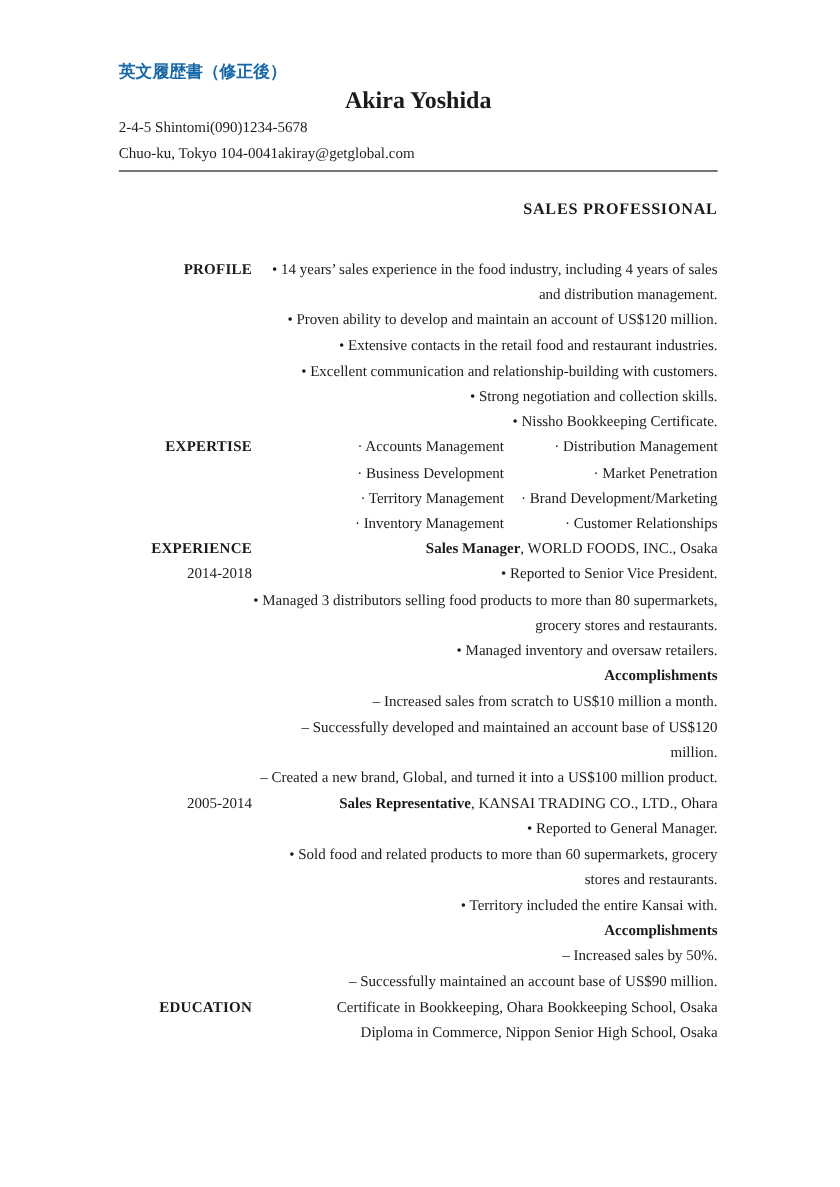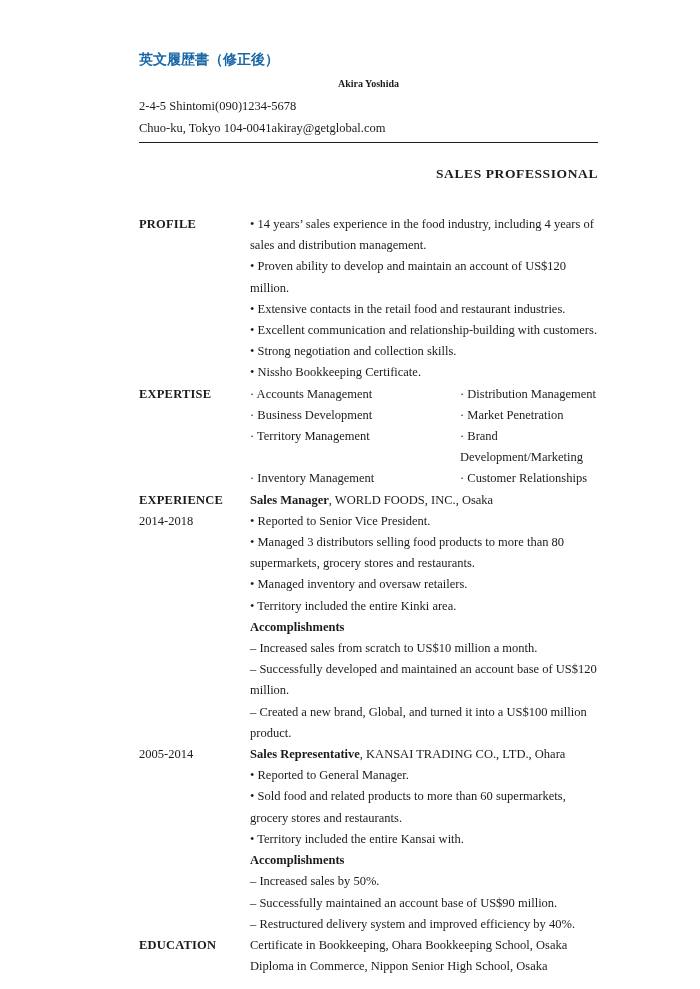--- a/index.html
+++ b/index.html
@@ -5,55 +5,55 @@
   * { box-sizing: border-box; }
   html, body { margin: 0; padding: 0; }
   body {
     width: 700px; height: 989px;
     background: #ffffff;
     font-family: "Liberation Serif", serif;
     font-size: 12.5px;
     color: #1b1b1b;
   }
   .page { position: relative; width: 700px; height: 989px; overflow: hidden; }
-  .margins { padding-left: 99px; padding-right: 102px; margin-left: 40px; }
+  .margins { padding-left: 99px; padding-right: 102px; }
 
   .doc-label {
     padding-top: 49px;
     font-family: "Liberation Sans", sans-serif;
     font-size: 14px;
     font-weight: bold;
     color: var(--accent, #1968a8);
     line-height: 20px;
   }
   .header-block { border-bottom: 1.5px solid #1b1b1b; padding-bottom: 3px; }
   .name {
     text-align: center;
     font-weight: bold;
-    font-size: 10px;
+    font-size: 20px;
     margin-top: 4px;
     line-height: 22px;
   }
   .contact-row {
     display: flex;
     justify-content: flex-start;
     line-height: 22px;
     font-family: Liberation Serif, serif;
   }
 
   .title-block { margin-top: 20px; text-align: right; }
   .resume-title {
     font-weight: bold;
     font-size: 13.5px;
     letter-spacing: 0.6px;
     line-height: 21px;
   }
   .resume-subtitle { font-style: italic; line-height: 22px; }
 
-  .sections { margin-top: 30px; }
+  .sections { margin-top: 30px; text-align: right; }
   .section { display: flex; }
   .label-col { width: 111px; flex: none; }
   .content-col { flex: 1; min-width: 0; }
   .label-line { line-height: 21.2px; }
   .label-line.bold { font-weight: bold; letter-spacing: 0.2px; }
   .row { line-height: 21.2px; }
   .row.twocol { display: grid; grid-template-columns: 210px 1fr; }
   .row.subhead { font-weight: bold; }
   .bold { font-weight: bold; }
 </style>
@@ -121,40 +121,38 @@
         <div class="section">
           <div class="label-col">
             <div class="label-line bold">EXPERIENCE</div>
             <div class="label-line">2014-2018</div>
           </div>
           <div class="content-col">
             <div class="row"><span class="bold">Sales Manager</span><span>, WORLD FOODS, INC., Osaka</span></div>
             <div class="row">• Reported to Senior Vice President.</div>
             <div class="row">• Managed 3 distributors selling food products to more than 80 supermarkets, grocery stores and restaurants.</div>
             <div class="row">• Managed inventory and oversaw retailers.</div>
-            <div class="row">• Territory included the entire Kinki area.</div>
             <div class="row subhead">Accomplishments</div>
             <div class="row">–  Increased sales from scratch to US$10 million a month.</div>
             <div class="row">–  Successfully developed and maintained an account base of US$120 million.</div>
             <div class="row">–  Created a new brand, Global, and turned it into a US$100 million product.</div>
           </div>
         </div>
         <div class="section">
           <div class="label-col">
             <div class="label-line">2005-2014</div>
           </div>
           <div class="content-col">
             <div class="row"><span class="bold">Sales Representative</span><span>, KANSAI TRADING CO., LTD., Ohara</span></div>
             <div class="row">• Reported to General Manager.</div>
             <div class="row">• Sold food and related products to more than 60 supermarkets, grocery stores and restaurants.</div>
             <div class="row">• Territory included the entire Kansai with.</div>
             <div class="row subhead">Accomplishments</div>
             <div class="row">–  Increased sales by 50%.</div>
             <div class="row">–  Successfully maintained an account base of US$90 million.</div>
-            <div class="row">–  Restructured delivery system and improved efficiency by 40%.</div>
           </div>
         </div>
         <div class="section">
           <div class="label-col">
             <div class="label-line bold">EDUCATION</div>
           </div>
           <div class="content-col">
             <div class="row">Certificate in Bookkeeping, Ohara Bookkeeping School, Osaka</div>
             <div class="row">Diploma in Commerce, Nippon Senior High School, Osaka</div>
           </div>

